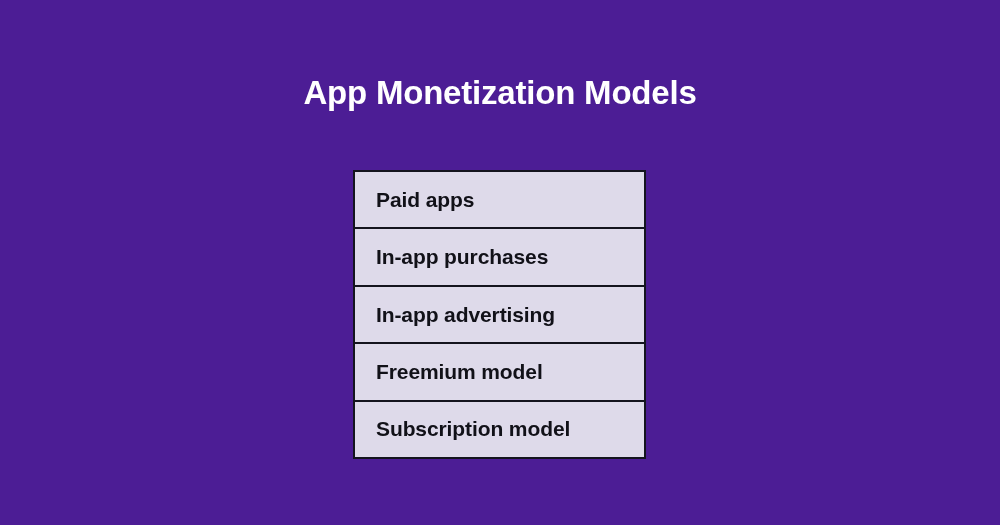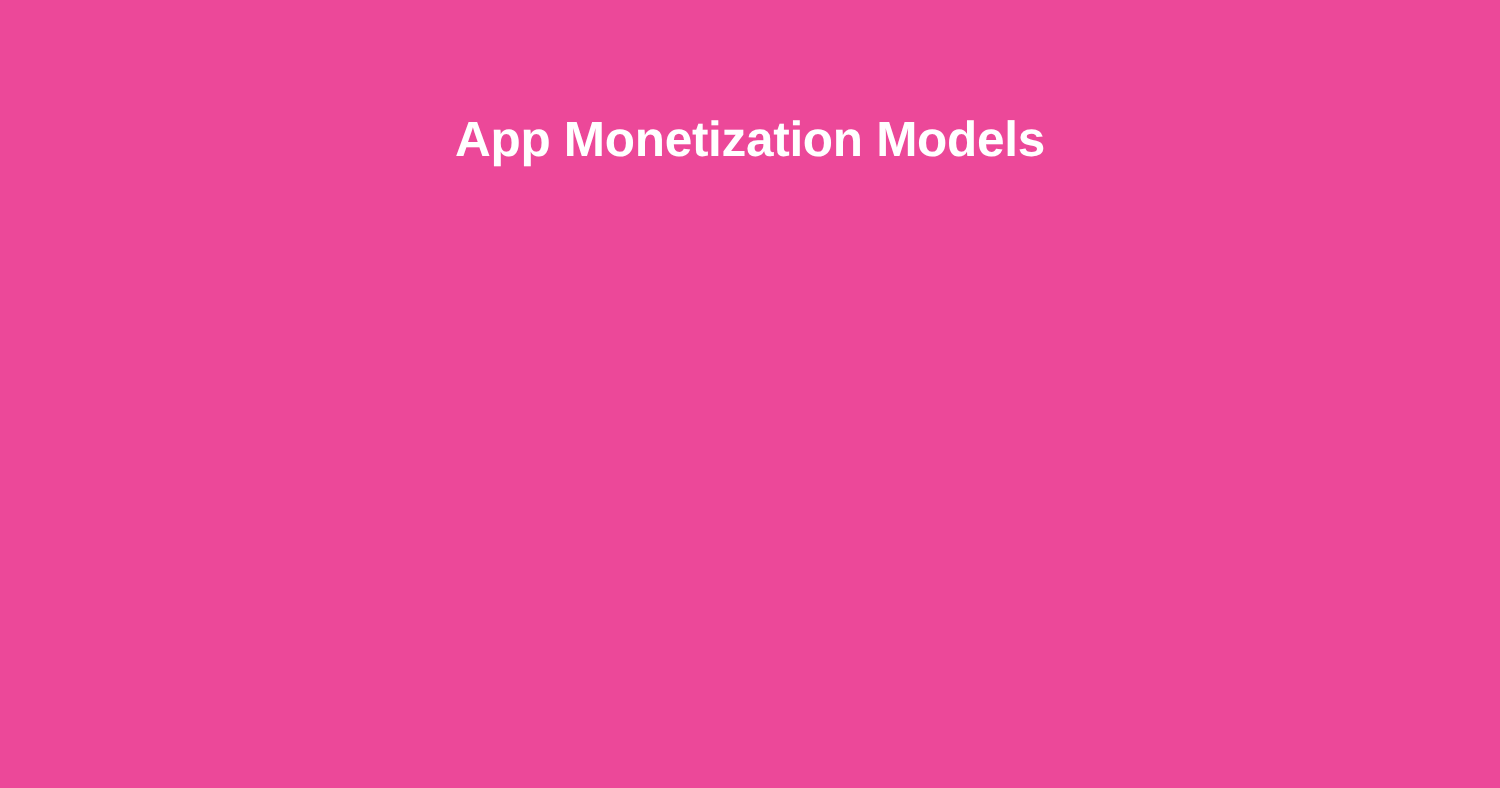--- a/index.html
+++ b/index.html
@@ -10,21 +10,21 @@
     width: 1000px;
     height: 525px;
     background: #6B57A2;
     font-family: "Liberation Sans", sans-serif;
     overflow: hidden;
     position: relative;
   }
   .slide {
     position: absolute;
     inset: 0;
-    background: #ec4899;
+    background: #4c1d95;
   }
   .title {
     position: absolute;
     top: 70px;
     left: 0;
     width: 1000px;
     text-align: center;
     color: #FFFFFF;
     font-size: 33px;
     font-weight: bold;
@@ -66,14 +66,37 @@
     white-space: nowrap;
   }
 </style>
 </head>
 <body>
 
 <div class="slide">
 
   <div class="title">App Monetization Models</div>
 
+  <div class="list-box">
+
+    <div class="list-row">
+      <span class="list-row-label">Paid apps</span>
+    </div>
+
+    <div class="list-row">
+      <span class="list-row-label">In-app purchases</span>
+    </div>
+
+    <div class="list-row">
+      <span class="list-row-label">In-app advertising</span>
+    </div>
+
+    <div class="list-row">
+      <span class="list-row-label">Freemium model</span>
+    </div>
+
+    <div class="list-row">
+      <span class="list-row-label">Subscription model</span>
+    </div>
+
+  </div>
 
 </div>
 
 </body></html>

